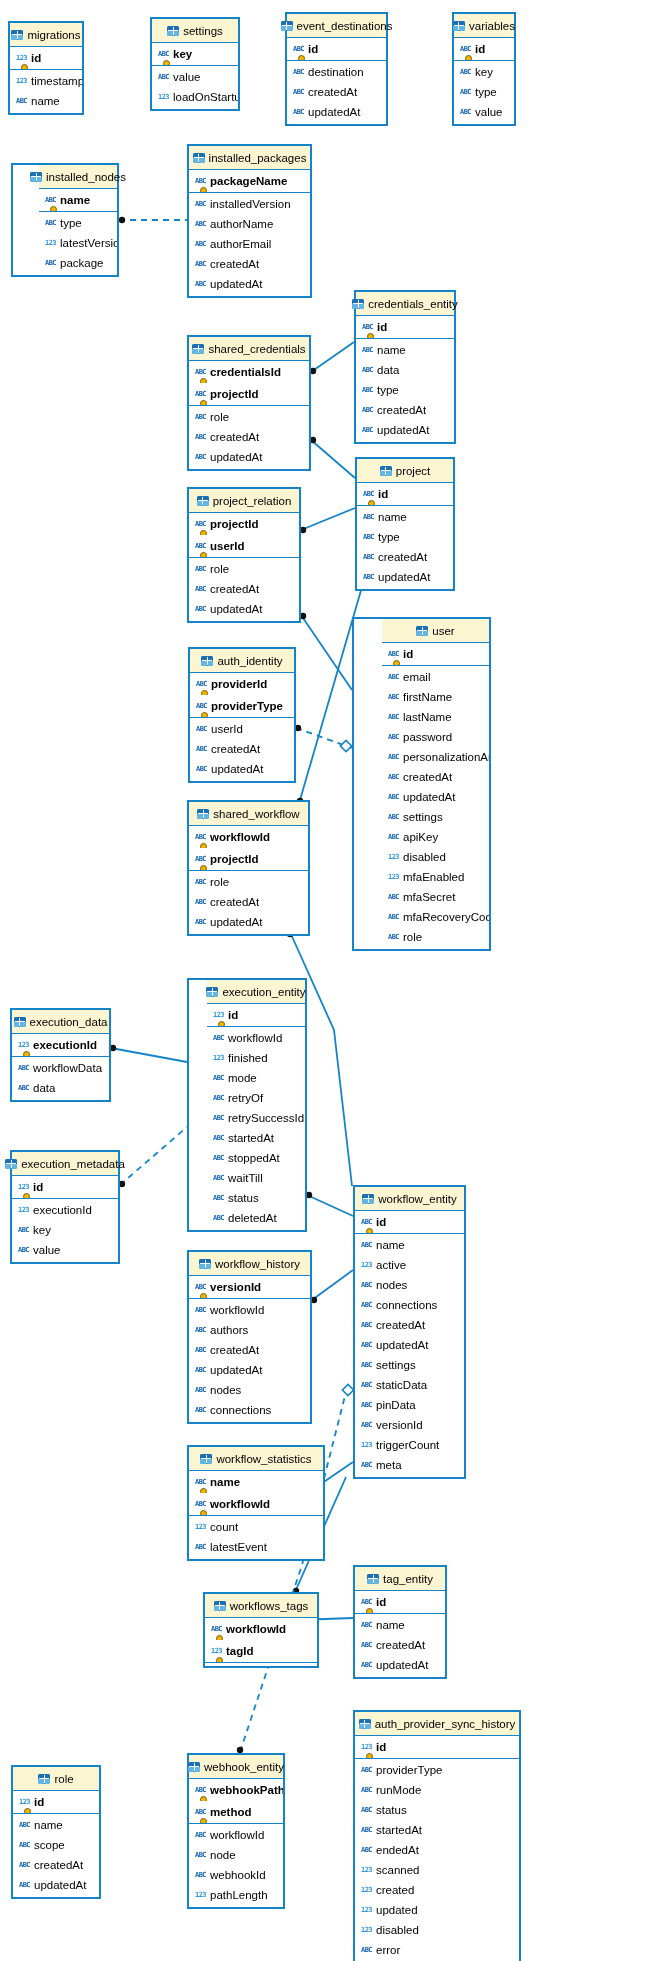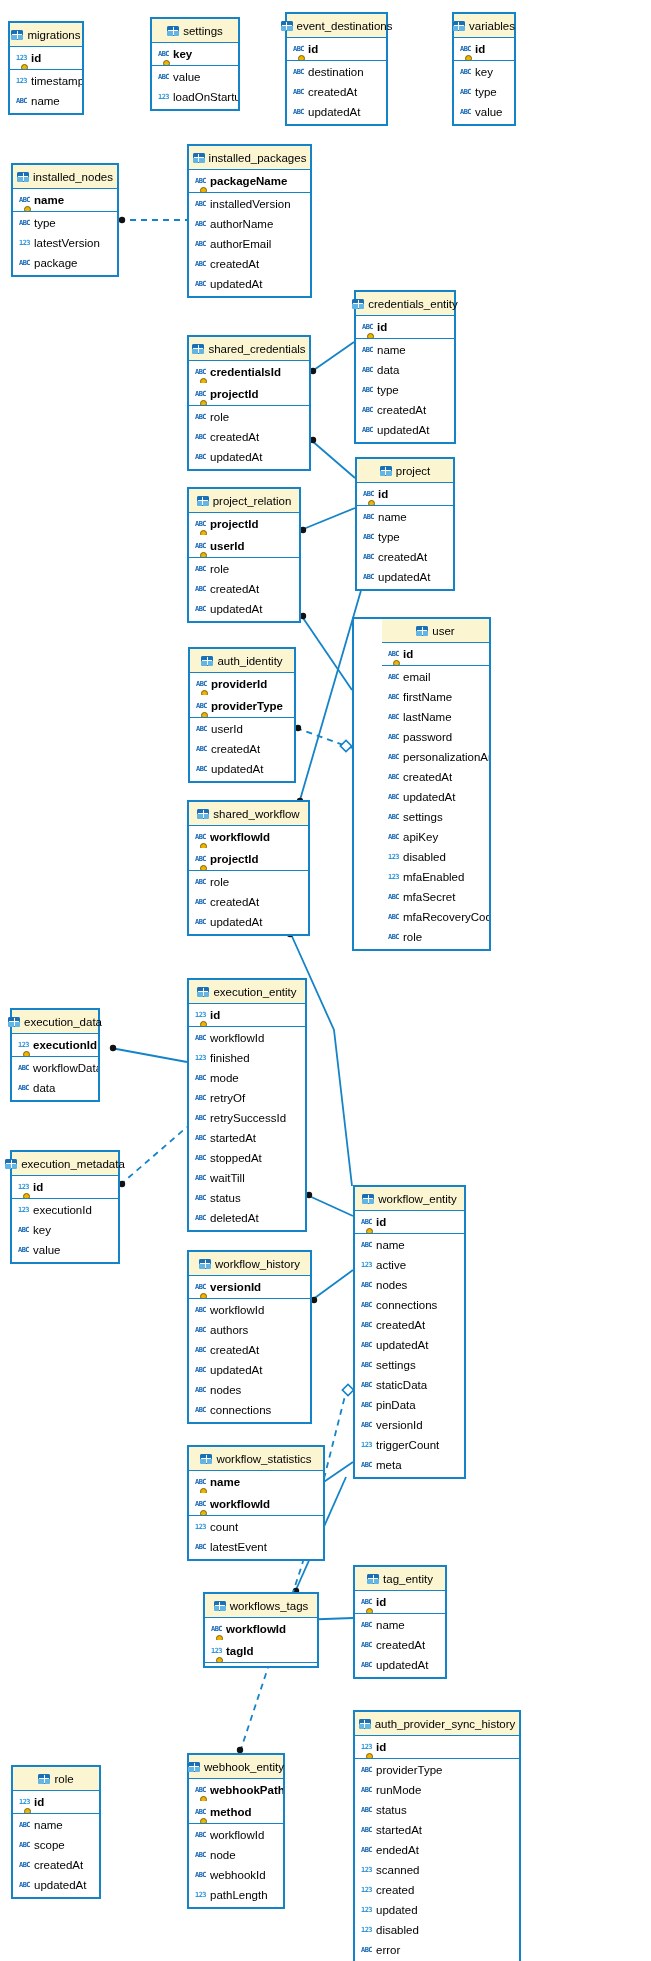--- a/index.html
+++ b/index.html
@@ -191,21 +191,21 @@
         <div class="row">
           <span class="ic">ABC</span>
           <span class="lbl">type</span>
         </div>
         <div class="row">
           <span class="ic">ABC</span>
           <span class="lbl">value</span>
         </div>
       </div>
     </div>
-    <div class="tbl" style="left: 11px; top: 163px; width: 108px;">
+    <div class="tbl" style="left: 11px; top: 163px; width: 108px; padding-left: 26px;">
       <div class="hdr">
         <span class="ticon">
           <i class="t"></i>
           <i class="t"></i>
           <i class="b"></i>
           <i class="b"></i>
         </span>
         <span class="ttl">installed_nodes</span>
       </div>
       <div class="sec-pk">
@@ -550,21 +550,21 @@
         <div class="row">
           <span class="ic">ABC</span>
           <span class="lbl">createdAt</span>
         </div>
         <div class="row">
           <span class="ic">ABC</span>
           <span class="lbl">updatedAt</span>
         </div>
       </div>
     </div>
-    <div class="tbl" style="left: 10px; top: 1008px; width: 90px;">
+    <div class="tbl" style="left: 10px; top: 1008px; width: 101px;">
       <div class="hdr">
         <span class="ticon">
           <i class="t"></i>
           <i class="t"></i>
           <i class="b"></i>
           <i class="b"></i>
         </span>
         <span class="ttl">execution_data</span>
       </div>
       <div class="sec-pk">
@@ -577,21 +577,21 @@
         <div class="row">
           <span class="ic">ABC</span>
           <span class="lbl">workflowData</span>
         </div>
         <div class="row">
           <span class="ic">ABC</span>
           <span class="lbl">data</span>
         </div>
       </div>
     </div>
-    <div class="tbl" style="left: 187px; top: 978px; width: 120px;">
+    <div class="tbl" style="left: 187px; top: 978px; width: 120px; padding-left: 18px;">
       <div class="hdr">
         <span class="ticon">
           <i class="t"></i>
           <i class="t"></i>
           <i class="b"></i>
           <i class="b"></i>
         </span>
         <span class="ttl">execution_entity</span>
       </div>
       <div class="sec-pk">

